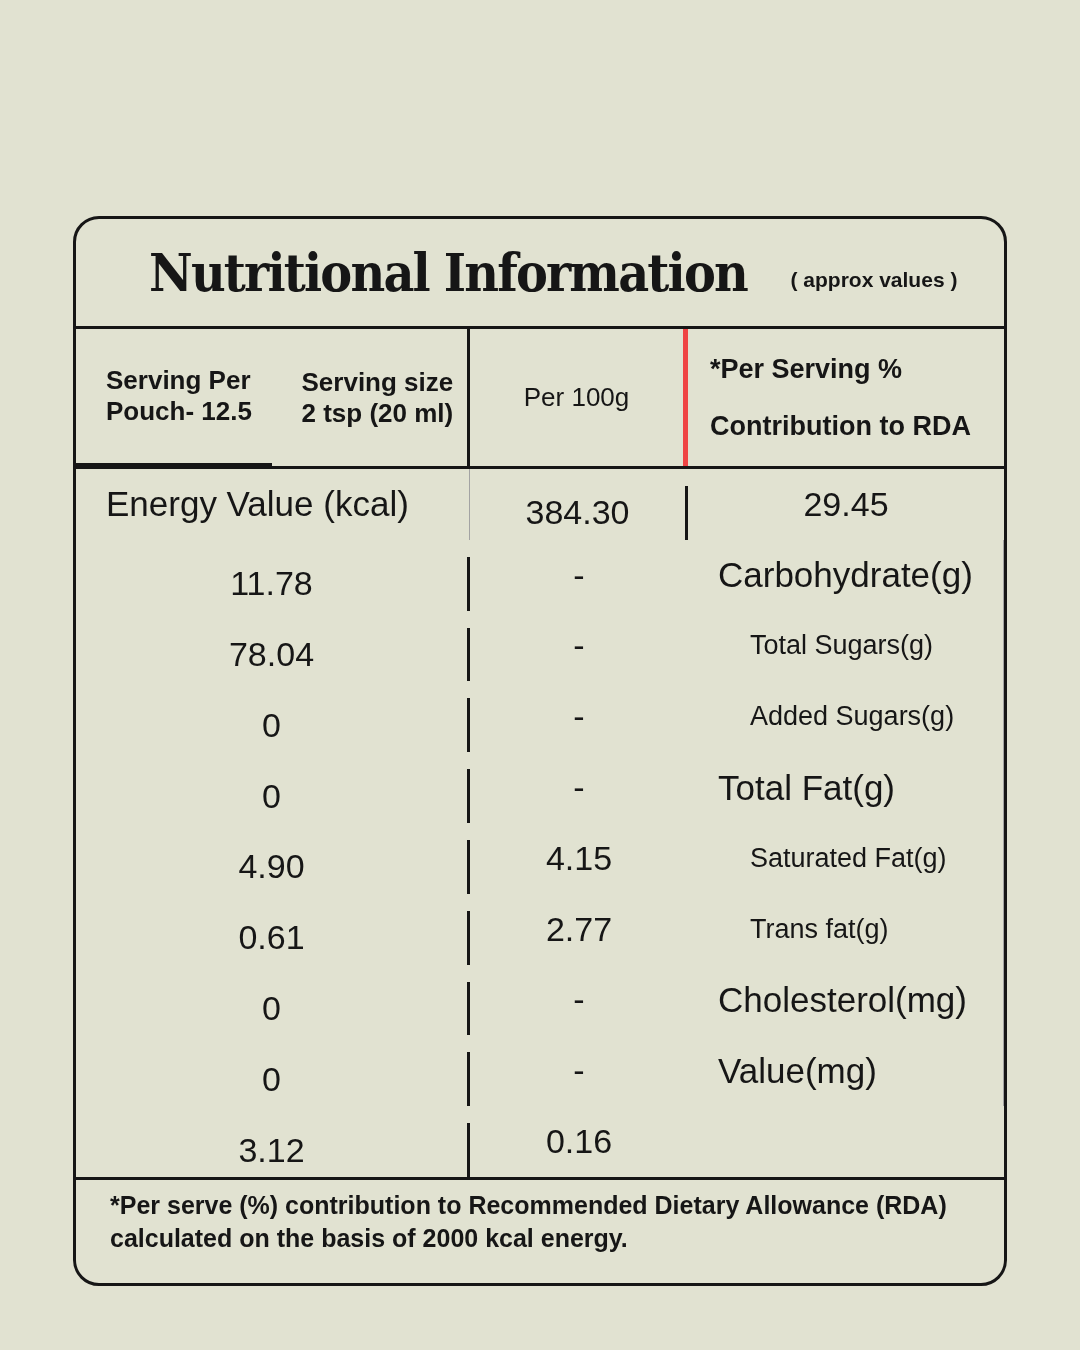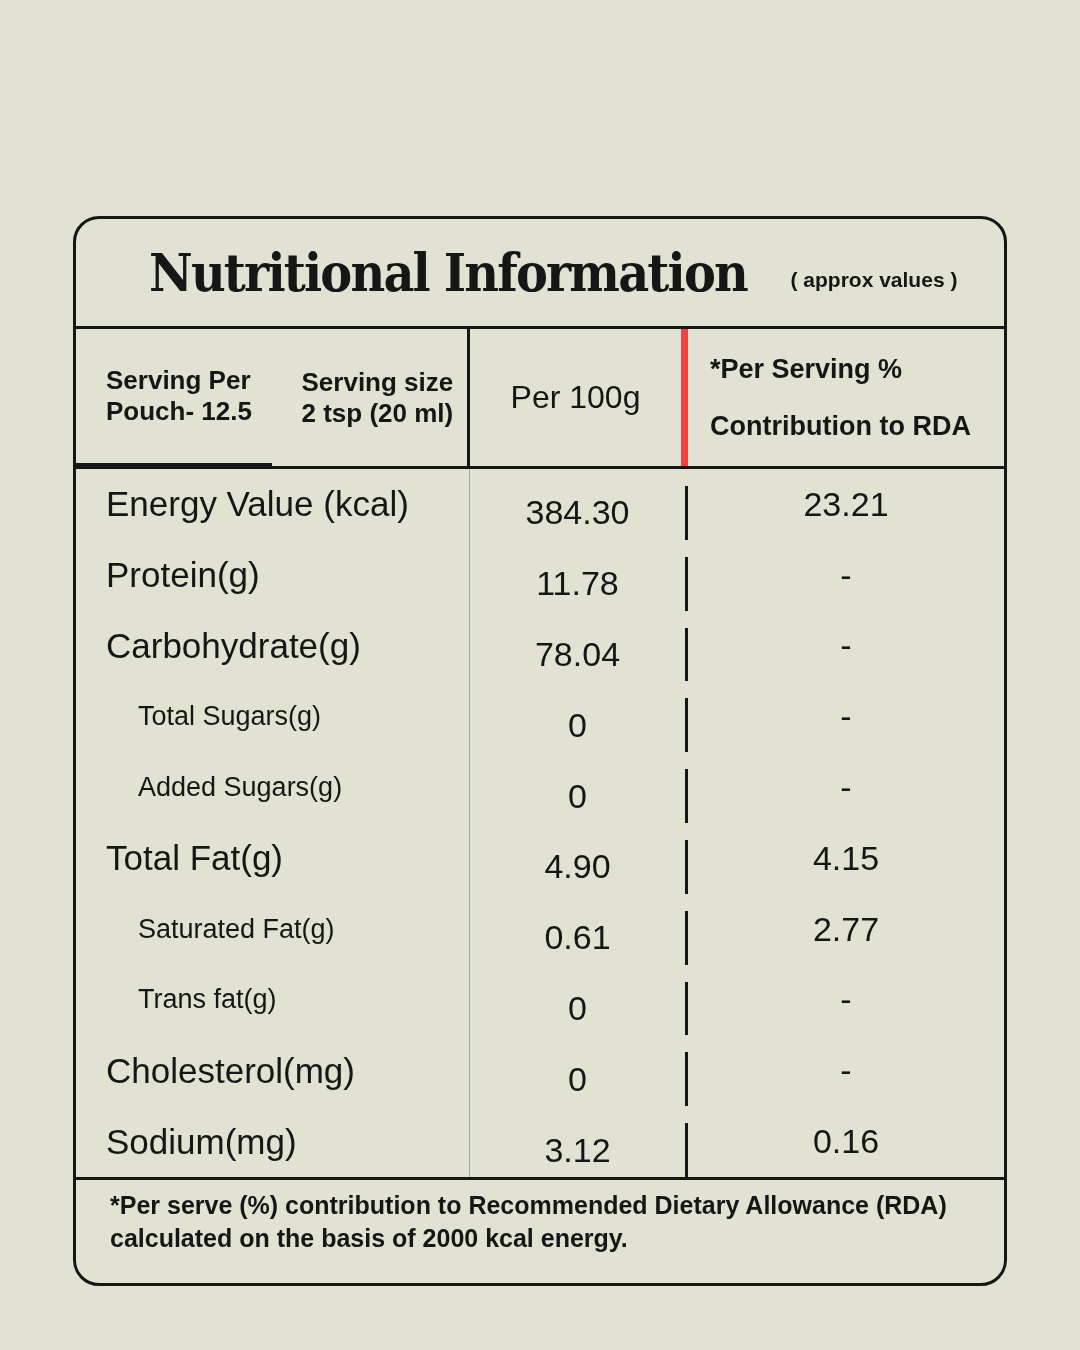--- a/index.html
+++ b/index.html
@@ -75,25 +75,25 @@
     align-items: center;
     padding-left: 30px;
     font-size: 26px;
     font-weight: 700;
     box-sizing: border-box;
   }
   .serving-cell.top {
     border-bottom: 3px solid #161616;
   }
   .per100-col {
-    border-right: 7px solid #ef4444;
-    display: flex;
-    align-items: center;
-    justify-content: center;
-    font-size: 32px;
+    border-right: 5px solid #ef4444;
+    display: flex;
+    align-items: center;
+    justify-content: center;
+    font-size: 26px;
     font-weight: 500;
     box-sizing: border-box;
   }
   .rda-col {
     display: flex;
     flex-direction: column;
     justify-content: center;
     gap: 26px;
     padding-left: 22px;
     font-size: 27px;
@@ -166,22 +166,21 @@
     <div class="per100-col">Per 100g</div>
     <div class="rda-col">
       <span>*Per Serving %</span>
       <span>Contribution to RDA</span>
     </div>
   </div>
 
   <div class="body-grid">
       <div class="cell label">Energy Value (kcal)</div>
       <div class="cell value mid">384.30</div>
-      <div class="cell value">23.21</div>
-      <div class="cell label">Protein(g)</div>
+      <div class="cell value">29.45</div>
       <div class="cell value mid">11.78</div>
       <div class="cell value">-</div>
       <div class="cell label">Carbohydrate(g)</div>
       <div class="cell value mid">78.04</div>
       <div class="cell value">-</div>
       <div class="cell label indent">Total Sugars(g)</div>
       <div class="cell value mid">0</div>
       <div class="cell value">-</div>
       <div class="cell label indent">Added Sugars(g)</div>
       <div class="cell value mid">0</div>
@@ -191,21 +190,21 @@
       <div class="cell value">4.15</div>
       <div class="cell label indent">Saturated Fat(g)</div>
       <div class="cell value mid">0.61</div>
       <div class="cell value">2.77</div>
       <div class="cell label indent">Trans fat(g)</div>
       <div class="cell value mid">0</div>
       <div class="cell value">-</div>
       <div class="cell label">Cholesterol(mg)</div>
       <div class="cell value mid">0</div>
       <div class="cell value">-</div>
-      <div class="cell label">Sodium(mg)</div>
+      <div class="cell label">Value(mg)</div>
       <div class="cell value mid">3.12</div>
       <div class="cell value">0.16</div>
     </div>
 
   <div class="footer">
     <p class="footnote">*Per serve (%) contribution to Recommended Dietary Allowance (RDA) calculated on the basis of 2000 kcal energy.</p>
   </div>
 
 </div>
 

